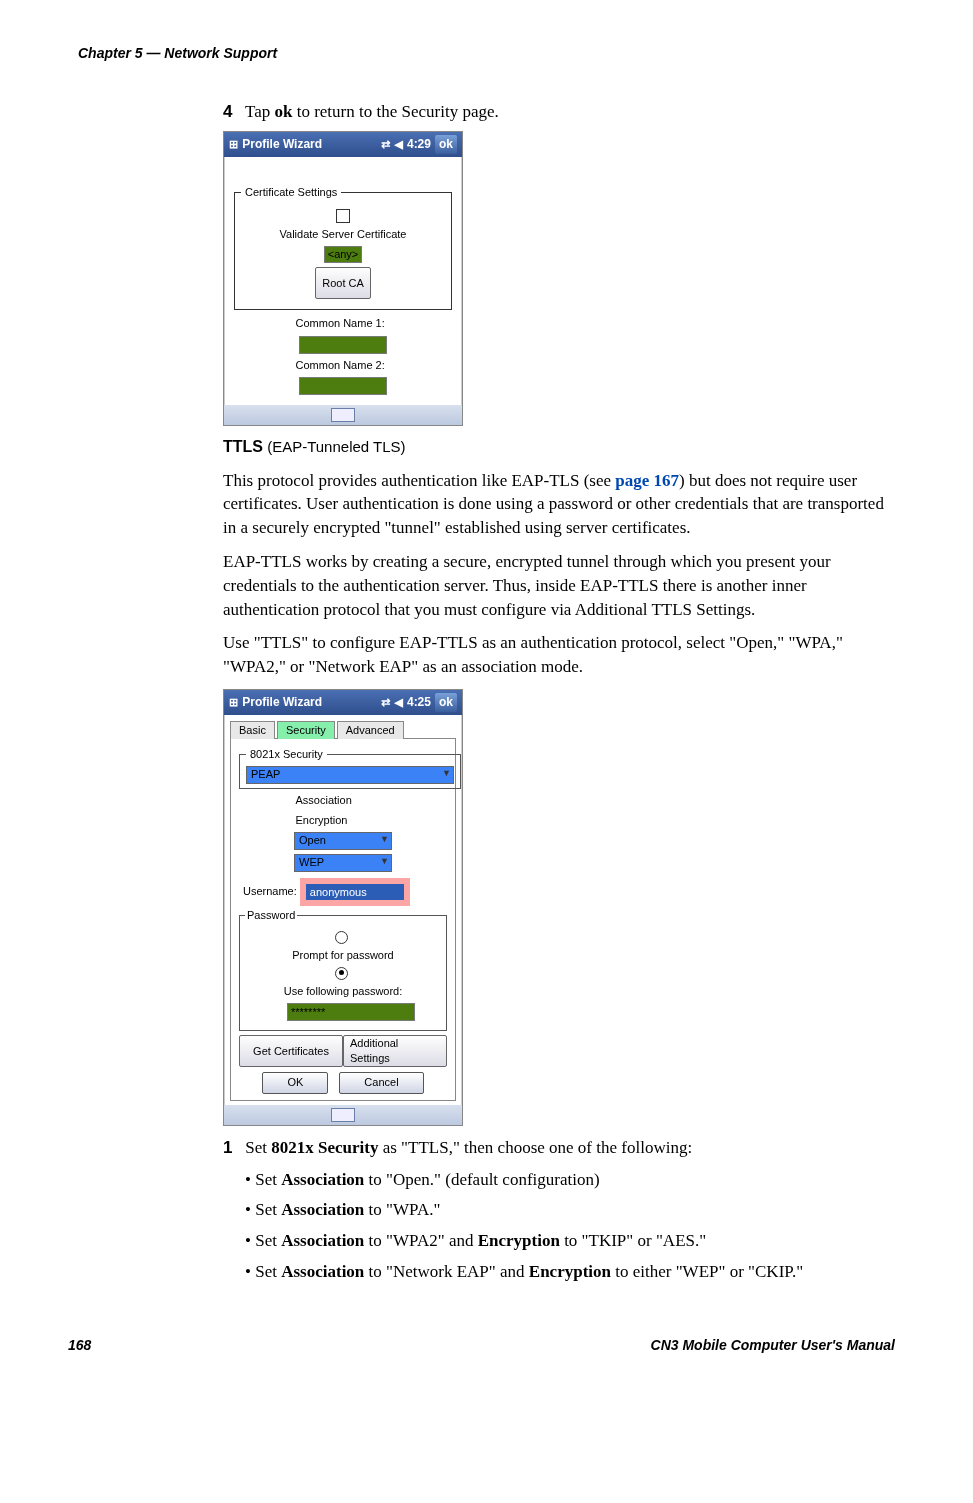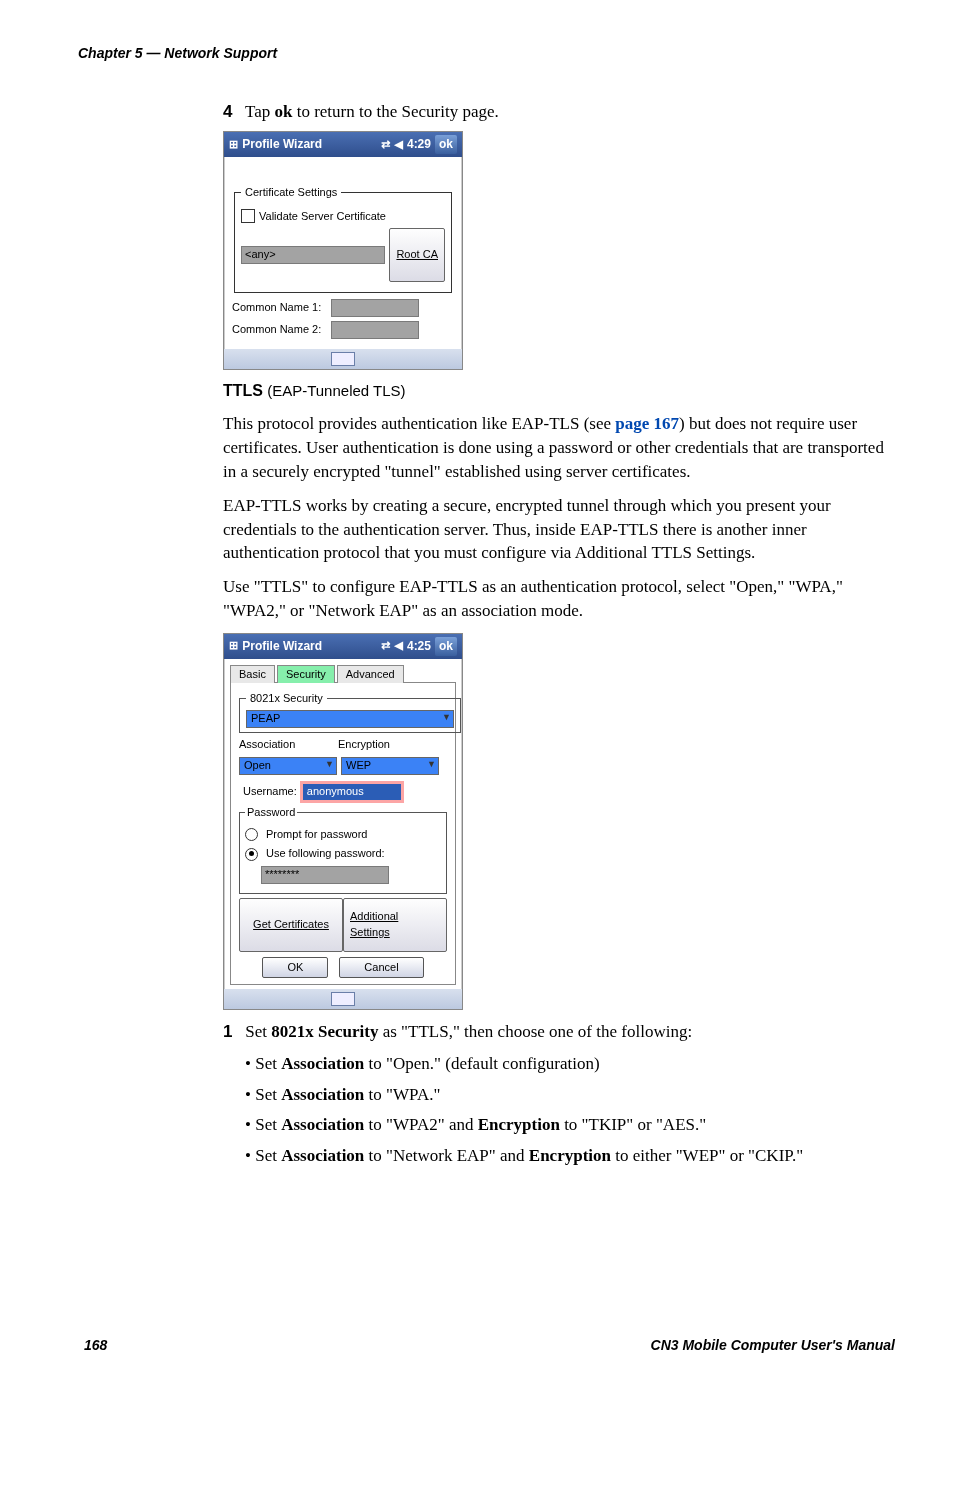--- a/index.html
+++ b/index.html
@@ -90,40 +90,39 @@
     width: 22px; height: 12px;
     border: 1px solid #6a7fa8; background: #eef;
   }
 
   fieldset.cert {
     border: 1px solid #333;
     padding: 4px 6px 6px 6px;
     margin-top: 22px;
   }
   fieldset.cert legend { padding: 0 4px; }
-  .row { display: flex; align-items: center; gap: 4px; margin: 4px 0; }
+  .row { display: flex; align-items: center; gap: 4px; margin: 4px 0; flex-direction: column; }
   .inp {
     border: 1px solid #7a7a7a;
-    background: #a3a3a3;
+    background: #4d7c0f;
     height: 16px;
     padding: 0 3px;
     font-size: 11px;
     display: inline-flex;
     align-items: center;
   }
   .btn {
     border: 1px solid #666;
     background: linear-gradient(#fefefe, #dcdce6);
-    padding: 18px 6px;
+    padding: 7px 6px;
     height: 16px;
     font-size: 11px;
     display: inline-flex;
     align-items: center;
     border-radius: 2px;
-    text-decoration: underline;
   }
   .chkbox {
     width: 12px; height: 12px; border: 1px solid #333; background: #fff;
     display: inline-block;
   }
 
   
   .tabs { margin: 2px 0 0 0; }
   .tab {
     display: inline-block;
@@ -155,21 +154,21 @@
     justify-content: space-between;
     padding: 0 2px 0 4px;
     font-size: 11px;
     width: 90px;
   }
   .combo.wide { width: 200px; }
   .combo .ar { font-size: 9px; color:#333; }
   .lblcol { display:inline-block; width: 95px; }
   .userrow { margin: 6px 0 2px 4px; }
   .userinp {
-    border: 3px solid #fca5a5; background:#2b5db6; color:#fff;
+    border: 6px solid #fca5a5; background:#2b5db6; color:#fff;
     height:16px; width:90px; padding:0 4px; font-size:11px;
     display:inline-flex; align-items:center;
   }
   fieldset.pwd {
     border: 1px solid #555;
     margin: 2px 0 4px 0;
     padding: 3px 5px 5px 5px;
   }
   .radio { width: 11px; height: 11px; border: 1px solid #333; border-radius: 50%; display:inline-block; margin-right:4px; background:#fff; }
   .radio.sel::after { content:""; display:block; width:5px; height:5px; background:#000; border-radius:50%; margin:2px auto 0; }
@@ -177,21 +176,21 @@
   .btnrow .btn2 {
     border:1px solid #555; background:linear-gradient(#fff,#d0d5e5);
     padding: 2px 24px; font-size:11px; border-radius:2px; display:inline-block; margin:0 4px;
   }
   .getcertrow { display:flex; margin-top:4px; }
   .getcertrow .btn { flex:1; justify-content:center; }
 
   .page-footer {
     position: absolute;
     bottom: 44px;
-    left: 84px;
+    left: 68px;
     right: 78px;
     display: flex;
     justify-content: space-between;
     font-family: Verdana, Arial, sans-serif;
     font-weight: bold;
     font-style: italic;
     font-size: 14px;
   }
 </style>
 </head>

